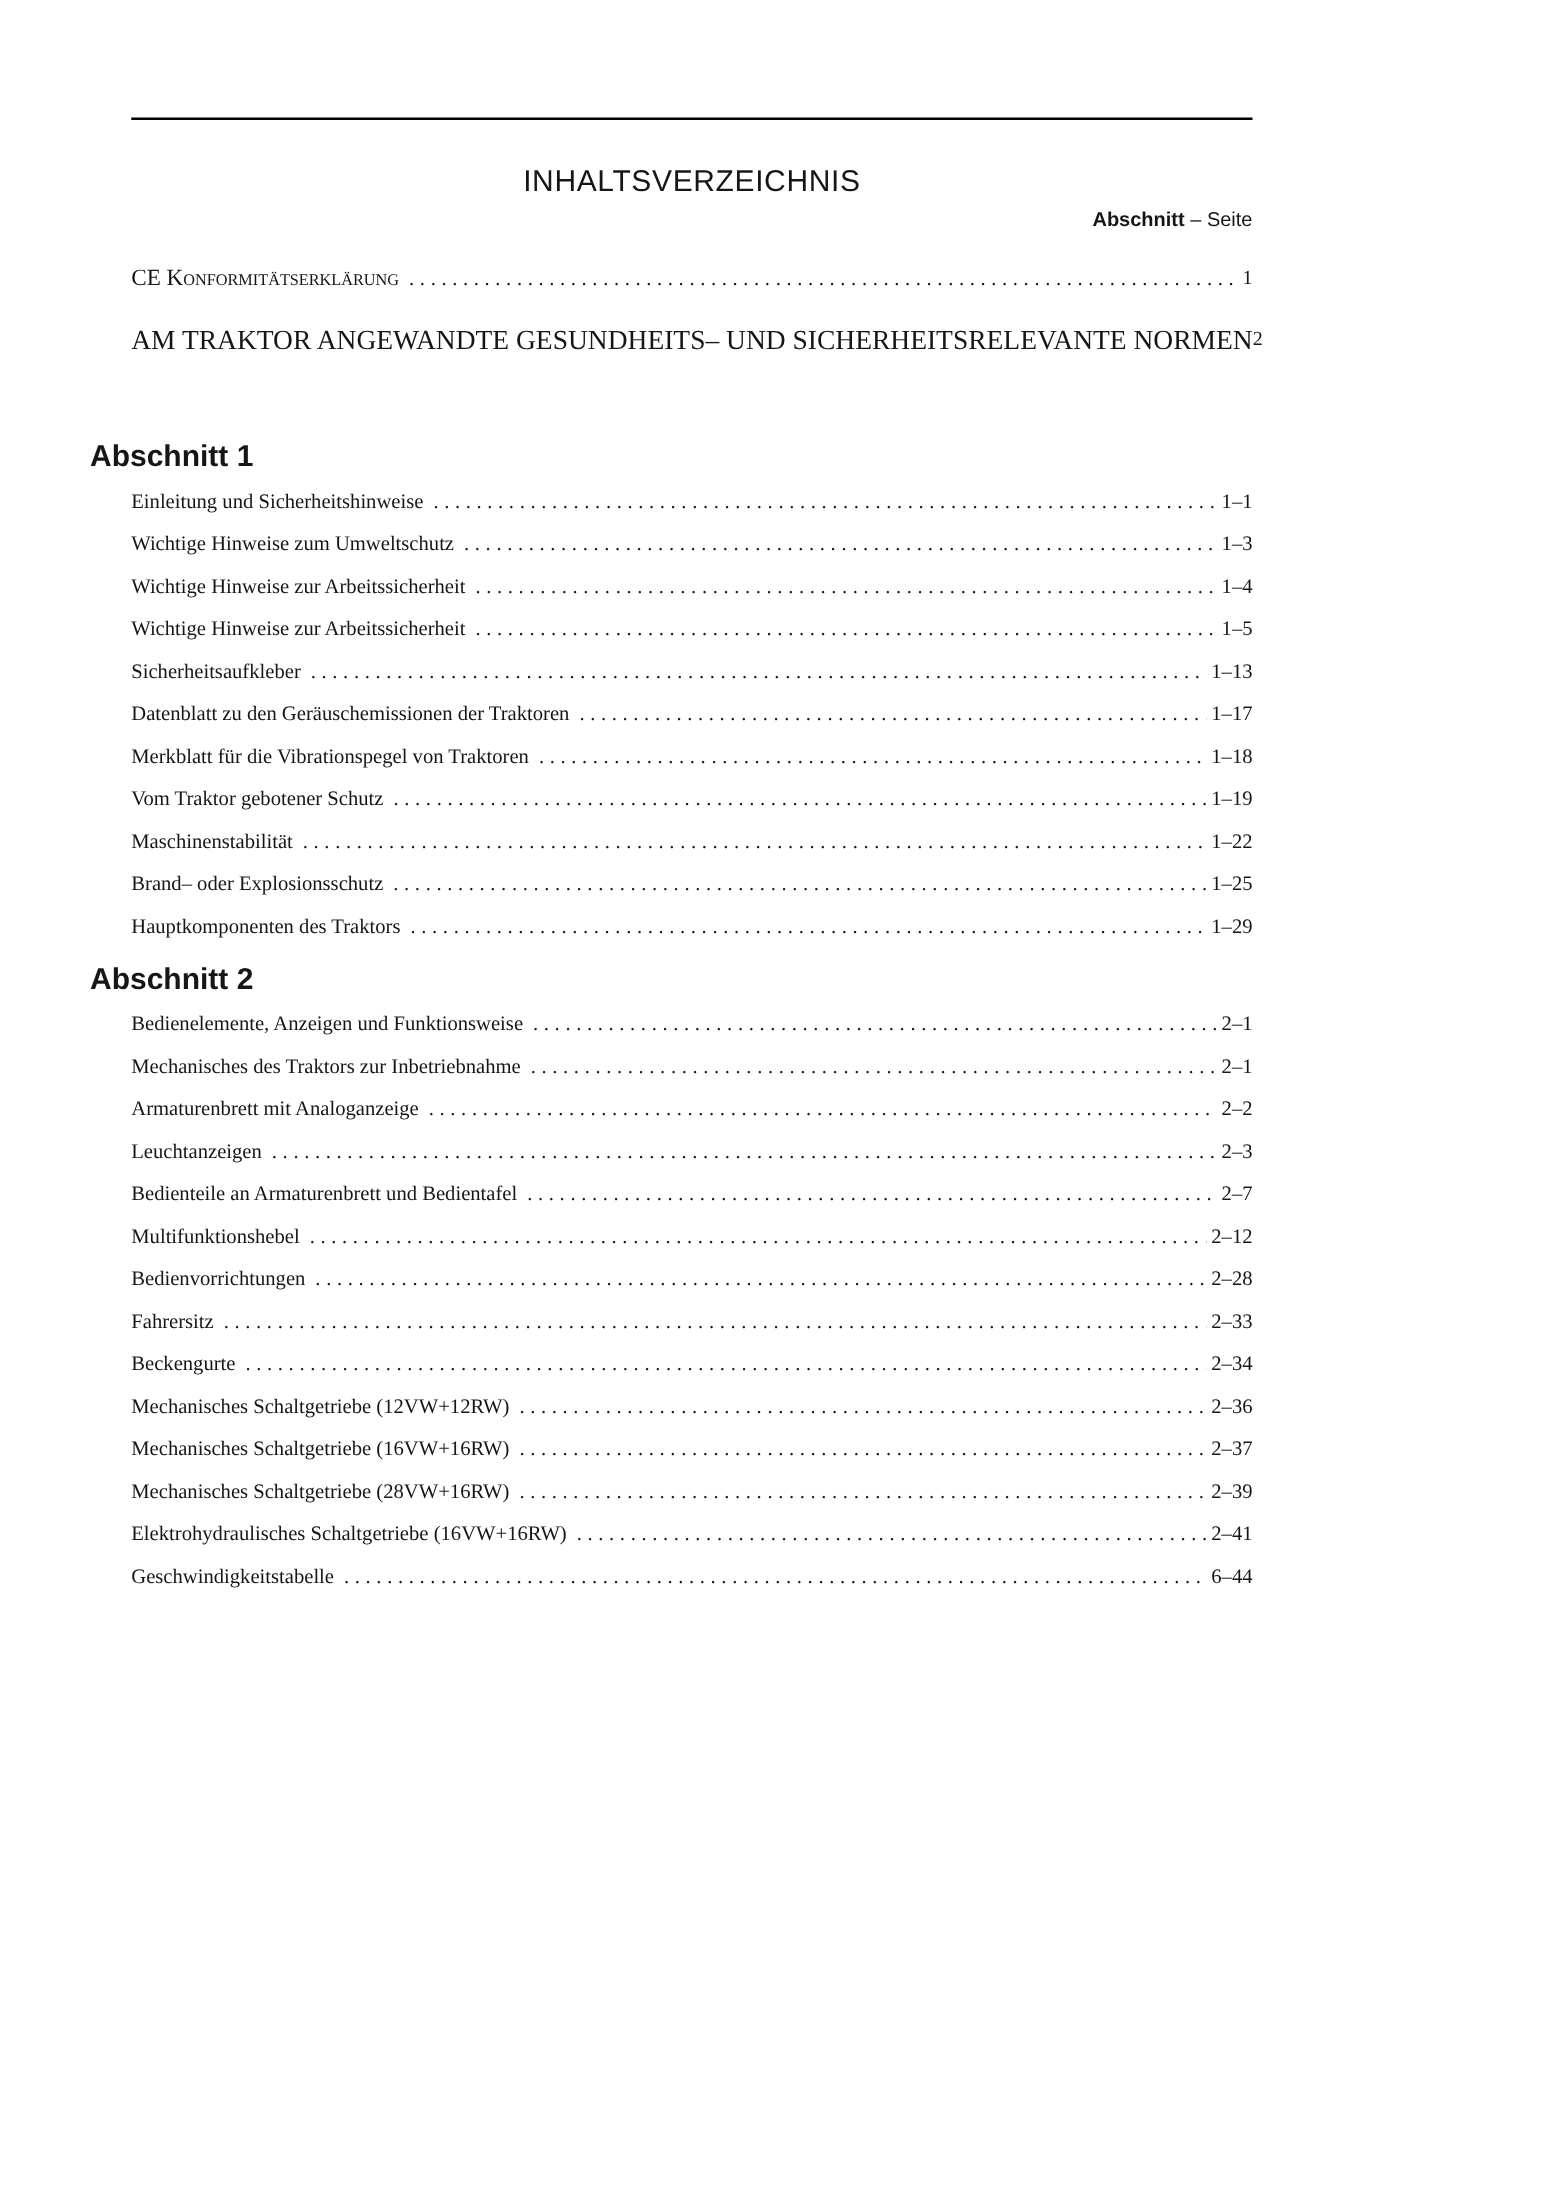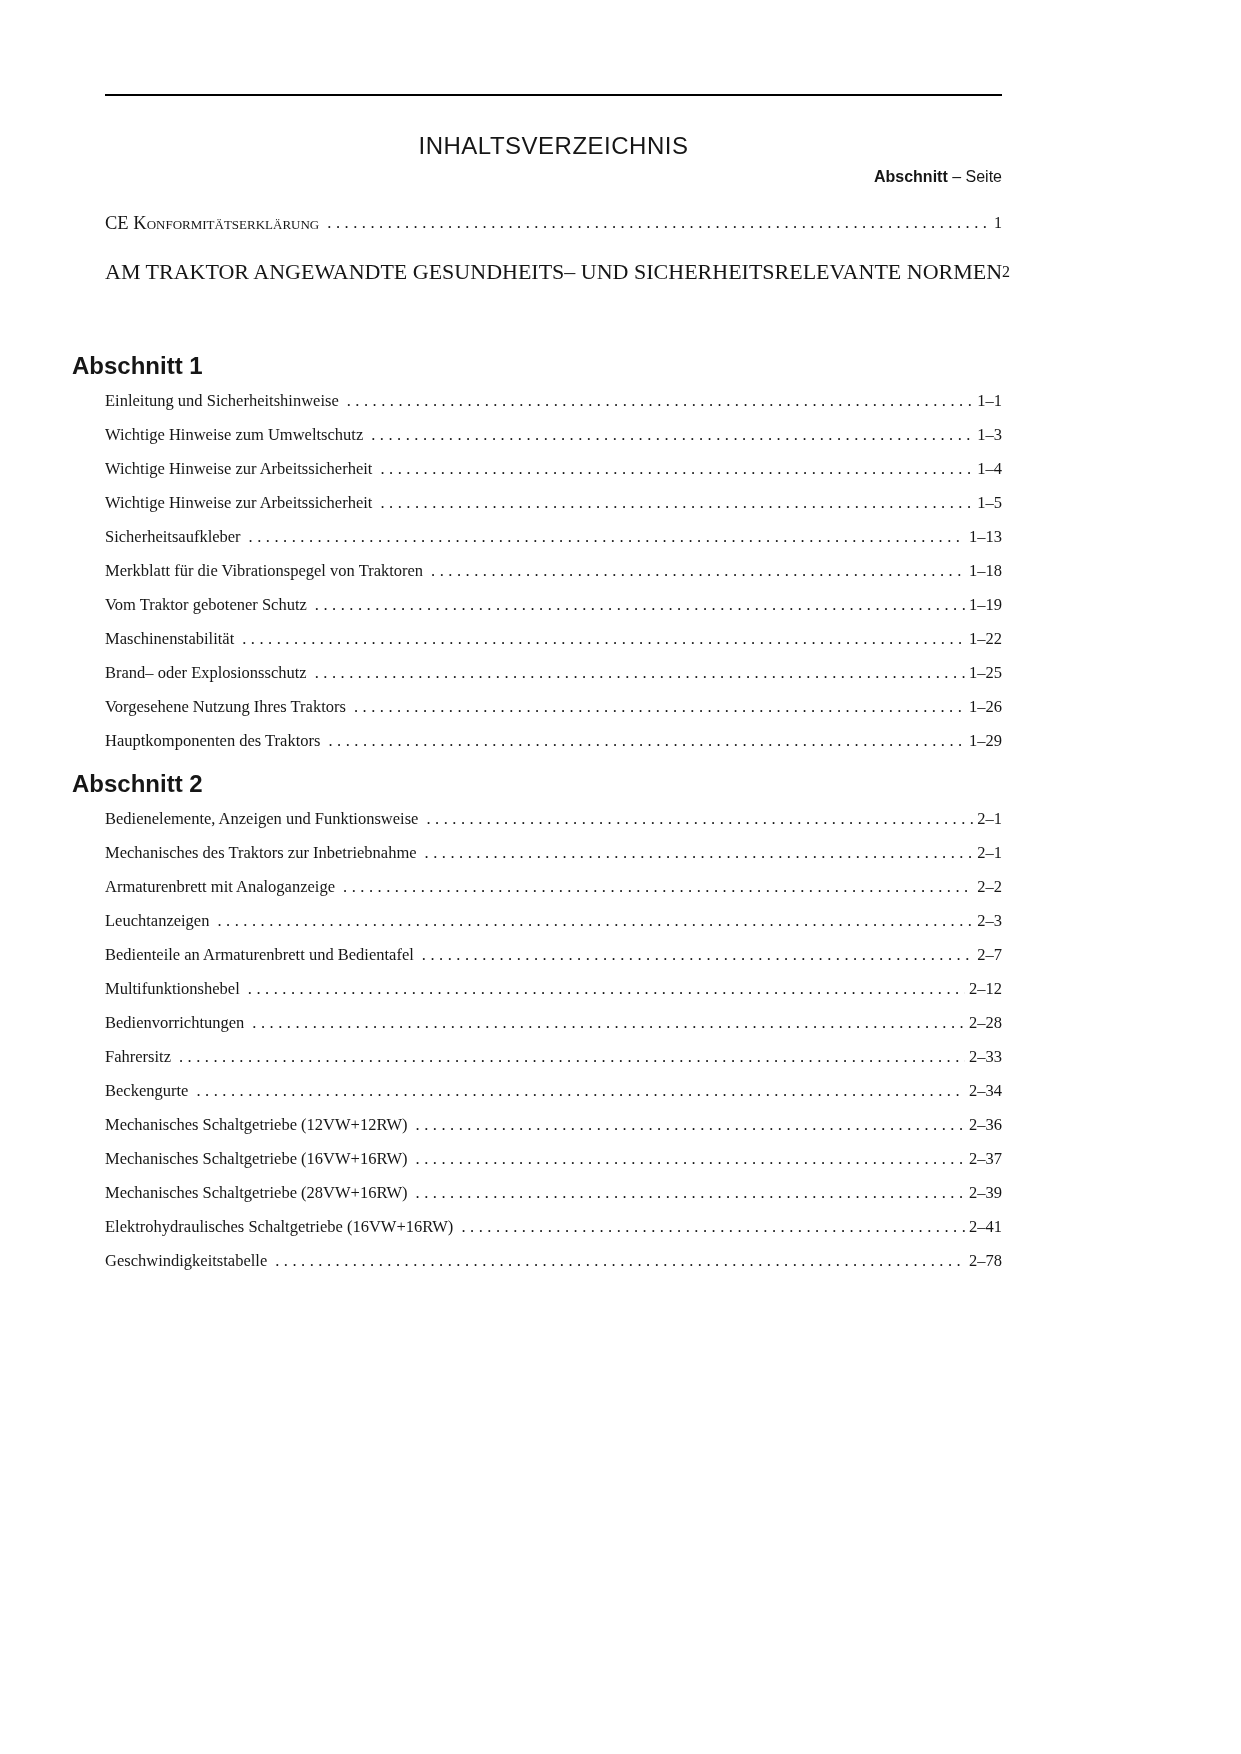--- a/index.html
+++ b/index.html
@@ -136,43 +136,43 @@
             <span class="label">Wichtige Hinweise zur Arbeitssicherheit</span>
             <span class="dots"></span>
             <span class="pagenum">1–5</span>
           </div>
           <div class="toc-row">
             <span class="label">Sicherheitsaufkleber</span>
             <span class="dots"></span>
             <span class="pagenum">1–13</span>
           </div>
           <div class="toc-row">
+            <span class="label">Datenblatt zu den Geräuschemissionen der Traktoren</span>
+            <span class="dots"></span>
+            <span class="pagenum">1–17</span>
+          </div>
+          <div class="toc-row">
             <span class="label">Merkblatt für die Vibrationspegel von Traktoren</span>
             <span class="dots"></span>
             <span class="pagenum">1–18</span>
           </div>
           <div class="toc-row">
             <span class="label">Vom Traktor gebotener Schutz</span>
             <span class="dots"></span>
             <span class="pagenum">1–19</span>
           </div>
           <div class="toc-row">
             <span class="label">Maschinenstabilität</span>
             <span class="dots"></span>
             <span class="pagenum">1–22</span>
           </div>
           <div class="toc-row">
             <span class="label">Brand– oder Explosionsschutz</span>
             <span class="dots"></span>
             <span class="pagenum">1–25</span>
-          </div>
-          <div class="toc-row">
-            <span class="label">Vorgesehene Nutzung Ihres Traktors</span>
-            <span class="dots"></span>
-            <span class="pagenum">1–26</span>
           </div>
           <div class="toc-row">
             <span class="label">Hauptkomponenten des Traktors</span>
             <span class="dots"></span>
             <span class="pagenum">1–29</span>
           </div>
         </section>
         <section class="section">
           <h2 class="section-heading">Abschnitt 2</h2>
           <div class="toc-row">
@@ -236,18 +236,18 @@
             <span class="pagenum">2–39</span>
           </div>
           <div class="toc-row">
             <span class="label">Elektrohydraulisches Schaltgetriebe (16VW+16RW)</span>
             <span class="dots"></span>
             <span class="pagenum">2–41</span>
           </div>
           <div class="toc-row">
             <span class="label">Geschwindigkeitstabelle</span>
             <span class="dots"></span>
-            <span class="pagenum">2–78</span>
+            <span class="pagenum">6–44</span>
           </div>
         </section>
       </div>
   </div>
 </div>
 
 </body></html>

